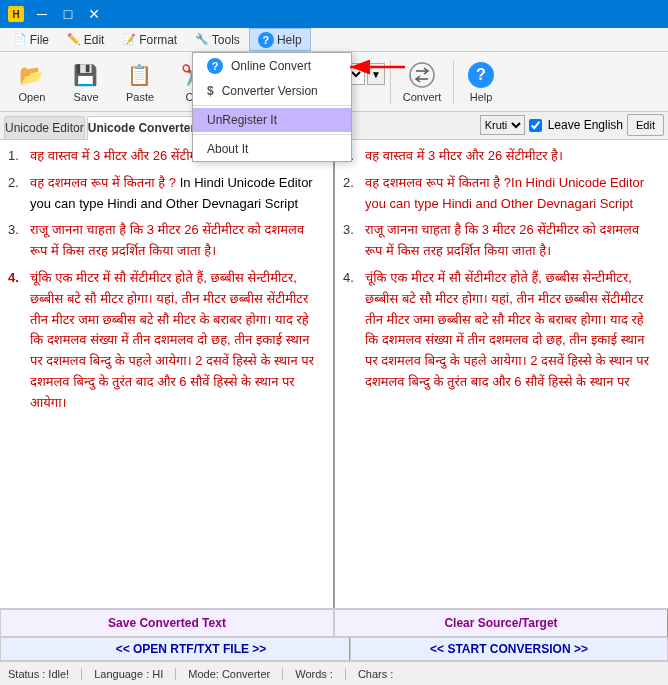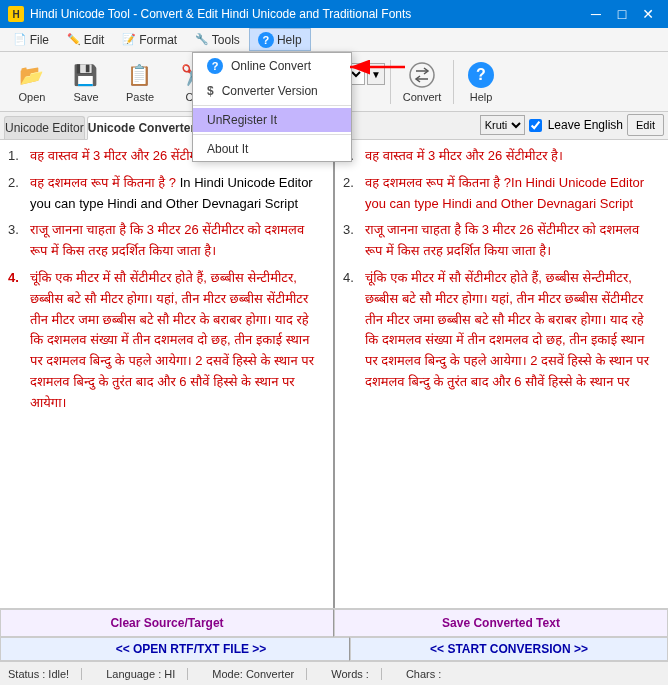--- a/index.html
+++ b/index.html
@@ -252,21 +252,21 @@
       display: flex;
       align-items: center;
       padding: 0 8px;
       font-size: 11px;
       color: #333;
       gap: 0;
     }
     .status-seg {
       padding: 0 12px 0 0;
       border-right: 1px solid #bbb;
-      margin-right: 24px;
+      margin-right: 12px;
     }
     .status-seg:last-child { border-right: none; }
 
     
     .dropdown-menu {
       position: absolute;
       top: 24px;
       left: 192px;
       background: white;
       border: 1px solid #aaa;
@@ -320,21 +320,20 @@
       border: 1px solid #99bbdd;
     }
   </style>
 </head>
 <body>
 
 <div class="title-bar">
   <div class="title-bar-icon">
     <span>H</span>
   </div>
-  <span class="title-bar-text">Hindi Unicode Tool - Convert &amp; Edit Hindi Unicode and Traditional Fonts</span>
   <div class="title-bar-controls">
     <button class="title-btn">─</button>
     <button class="title-btn">□</button>
     <button class="title-btn close">✕</button>
   </div>
 </div>
 
 <div class="menu-bar" style="position:relative;">
   <div class="menu-item">
     <span class="menu-icon">📄</span>
@@ -499,22 +498,22 @@
       <span class="hindi-text">राजू जानना चाहता है कि 3 मीटर 26 सेंटीमीटर को दशमलव रूप में किस तरह प्रदर्शित किया जाता है।</span>
     </div>
     <div class="numbered-item">
       <span class="num">4.</span>
       <span class="hindi-text">चूंकि एक मीटर में सौ सेंटीमीटर होते हैं, छब्बीस सेन्टीमीटर, छब्बीस बटे सौ मीटर होगा। यहां, तीन मीटर छब्बीस सेंटीमीटर  तीन मीटर जमा छब्बीस बटे सौ मीटर के बराबर होगा। याद रहे कि दशमलव संख्या में तीन दशमलव दो छह, तीन इकाई स्थान पर दशमलव बिन्दु के पहले आयेगा। 2 दसवें हिस्से के स्थान पर दशमलव बिन्दु के तुरंत बाद और 6 सौवें हिस्से के स्थान पर</span>
     </div>
   </div>
 </div>
 
 <div class="bottom-btns">
+  <button class="bottom-btn">Save Converted Text</button>
   <button class="bottom-btn left">Clear Source/Target</button>
-  <button class="bottom-btn">Save Converted Text</button>
 </div>
 
 <div class="bottom-btns2">
   <button class="bottom-btn2 left">&lt;&lt; OPEN RTF/TXT FILE &gt;&gt;</button>
   <button class="bottom-btn2">&lt;&lt; START CONVERSION &gt;&gt;</button>
 </div>
 
 <div class="status-bar">
   <span class="status-seg">Status : Idle!</span>
   <span class="status-seg">Language : HI</span>

